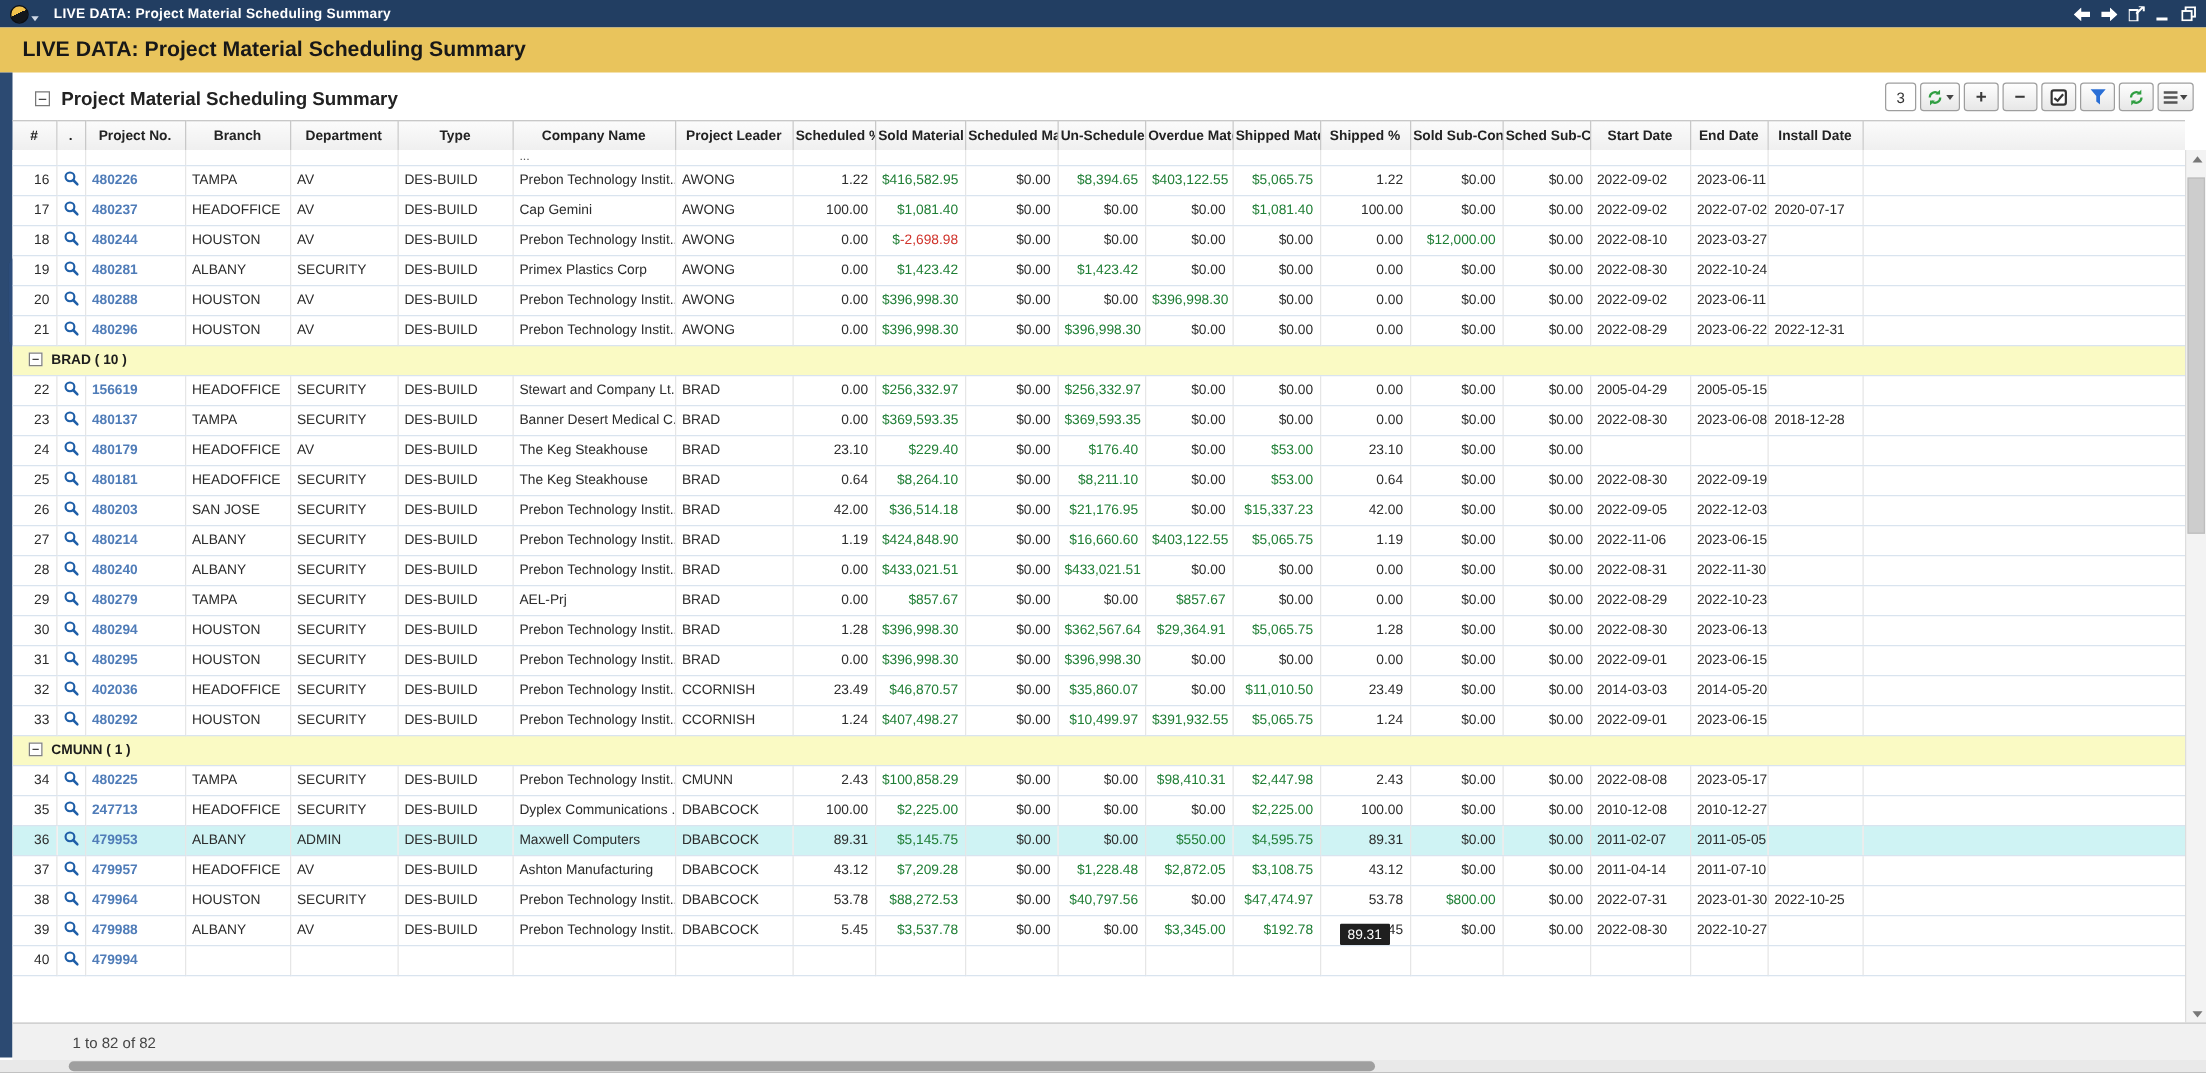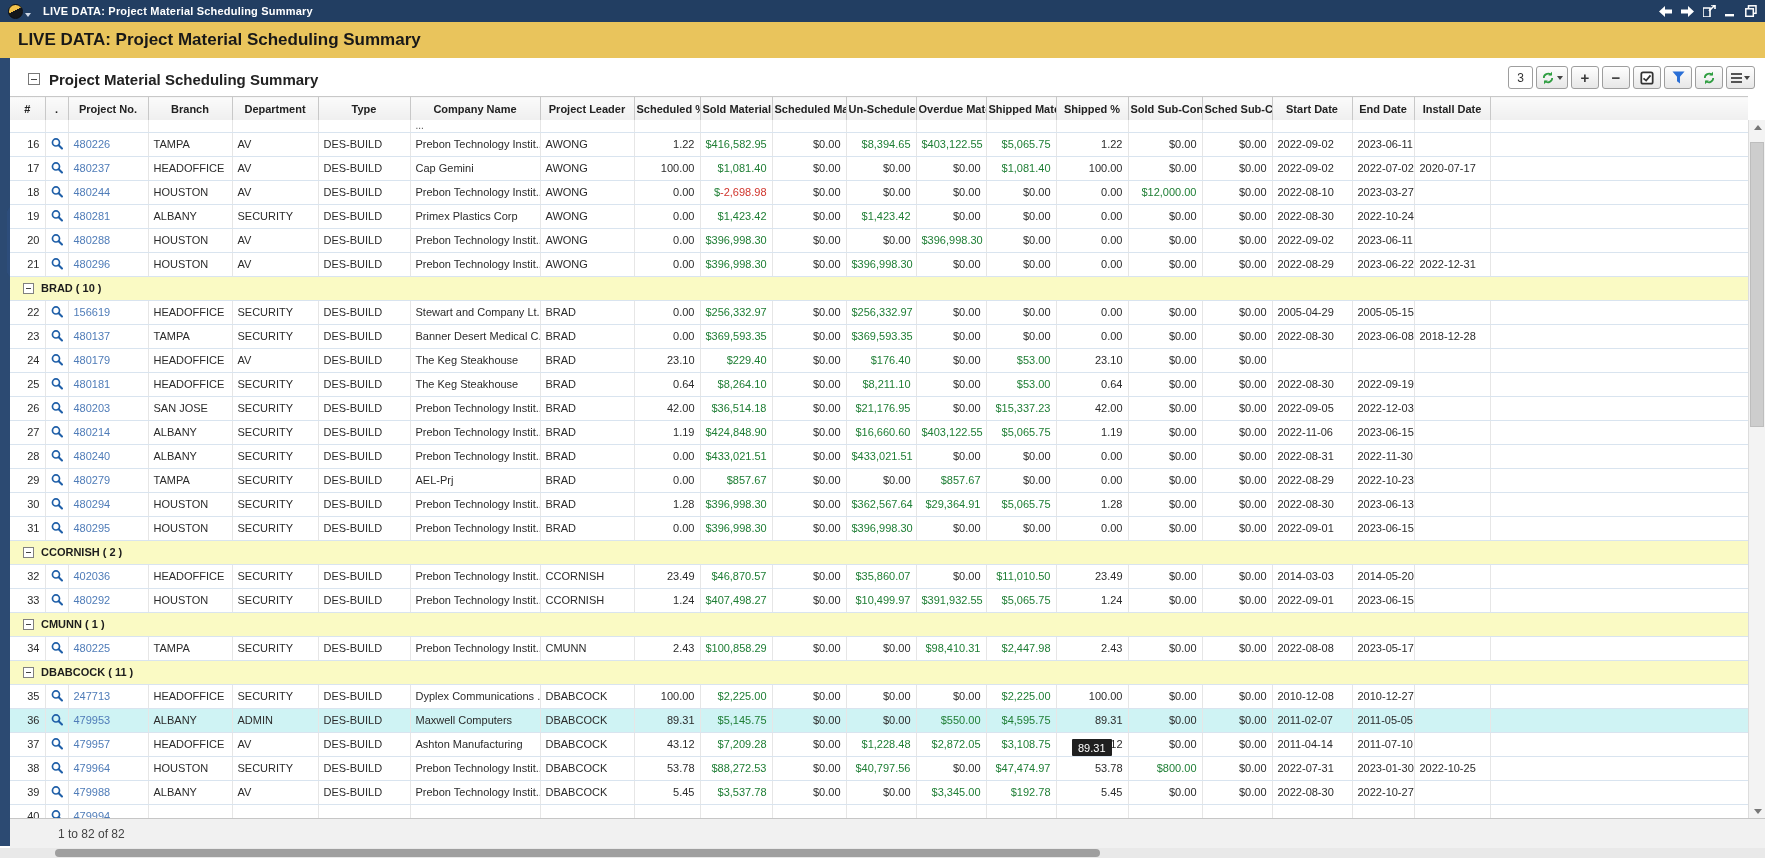--- a/index.html
+++ b/index.html
@@ -52,21 +52,21 @@
     border-top:1px solid #c8c8c8; border-bottom:1px solid #b5b5b5;
     font-size:11px; font-weight:bold; color:#222; text-align:center;
     white-space:nowrap; overflow:hidden; padding:0 2px; }
   th.filler, td.filler { border-right:none; }
   .body-viewport { position:absolute; left:0; top:24px; width:1738px; height:698px; overflow:hidden; background:#fff; }
   td { height:24px; font-size:11px; color:#2b2b2b; border-right:1px solid #e6e6e6; border-bottom:1px solid #d9e4ef;
     white-space:nowrap; overflow:hidden; padding:0 5px; background:#fff; }
   tr.partial-top td { height:12px; font-size:10px; color:#555; border-bottom:1px solid #d9e4ef; }
   tr.hl td { background:#cff3f4; }
   td.r { text-align:right; }
-  td .link { color:#4f7cb8; cursor:pointer; }
+  td .link { color:#4f7cb8; cursor:pointer;font-weight:bold; }
   td .money-pos { color:#1e7e34; }
   td .money-zero { color:#2b2b2b; }
   td .cur-neg { color:#1e7e34; }
   td .num-neg { color:#d0342c; }
   tr.group-row td { background:#fafac4; border-right:none; font-weight:bold; color:#1c1c1c; padding-left:13px; }
   .grp-box { display:inline-block; width:11px; height:11px; border:1px solid #808080; background:#fff;
     position:relative; vertical-align:-2px; margin-right:7px; }
   .grp-box::after { content:""; position:absolute; left:2px; right:2px; top:4px; height:1px; background:#444; }
   .magwrap { display:inline-flex; width:100%; justify-content:center; cursor:pointer; }
   
@@ -725,23 +725,20 @@
               <td class="r"><span class="money-zero">$0.00</span></td>
               <td class="r"><span class="money-zero">$0.00</span></td>
               <td class="r">0.00</td>
               <td class="r"><span class="money-zero">$0.00</span></td>
               <td class="r"><span class="money-zero">$0.00</span></td>
               <td>2022-09-01</td>
               <td>2023-06-15</td>
               <td></td>
               <td class="filler"></td>
             </tr>
-            <tr class="group-row">
-              <td colspan="21"><span class="grp-box"></span><span>CCORNISH ( 2 )</span></td>
-            </tr>
             <tr>
               <td class="r">32</td>
               <td><span class="magwrap">
                   <svg width="13" height="13" viewBox="0 0 14 14">
                     <circle cx="5.8" cy="5.8" r="4.1" fill="none" stroke="#1f5fa8" stroke-width="2"></circle>
                     <line x1="9" y1="9" x2="12.8" y2="12.8" stroke="#1f5fa8" stroke-width="2.4" stroke-linecap="round"></line>
                   </svg>
                 </span></td>
               <td><span class="link">402036</span></td>
               <td>HEADOFFICE</td>
@@ -814,23 +811,20 @@
               <td class="r"><span class="money-zero">$0.00</span></td>
               <td class="r"><span class="money-pos">$98,410.31</span></td>
               <td class="r"><span class="money-pos">$2,447.98</span></td>
               <td class="r">2.43</td>
               <td class="r"><span class="money-zero">$0.00</span></td>
               <td class="r"><span class="money-zero">$0.00</span></td>
               <td>2022-08-08</td>
               <td>2023-05-17</td>
               <td></td>
               <td class="filler"></td>
-            </tr>
-            <tr class="group-row">
-              <td colspan="21"><span class="grp-box"></span><span>DBABCOCK ( 11 )</span></td>
             </tr>
             <tr>
               <td class="r">35</td>
               <td><span class="magwrap">
                   <svg width="13" height="13" viewBox="0 0 14 14">
                     <circle cx="5.8" cy="5.8" r="4.1" fill="none" stroke="#1f5fa8" stroke-width="2"></circle>
                     <line x1="9" y1="9" x2="12.8" y2="12.8" stroke="#1f5fa8" stroke-width="2.4" stroke-linecap="round"></line>
                   </svg>
                 </span></td>
               <td><span class="link">247713</span></td>

